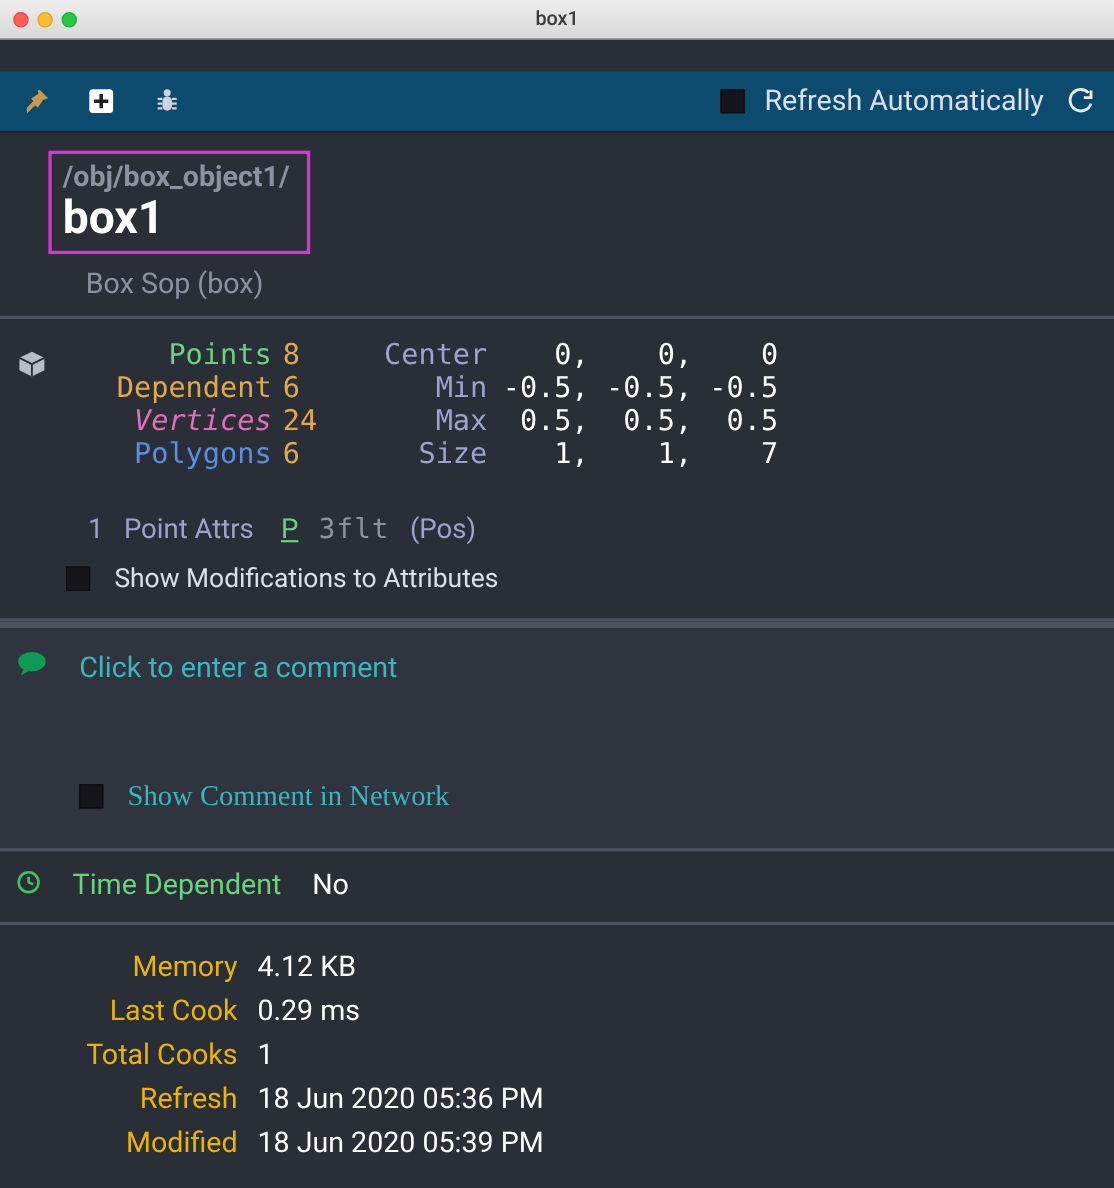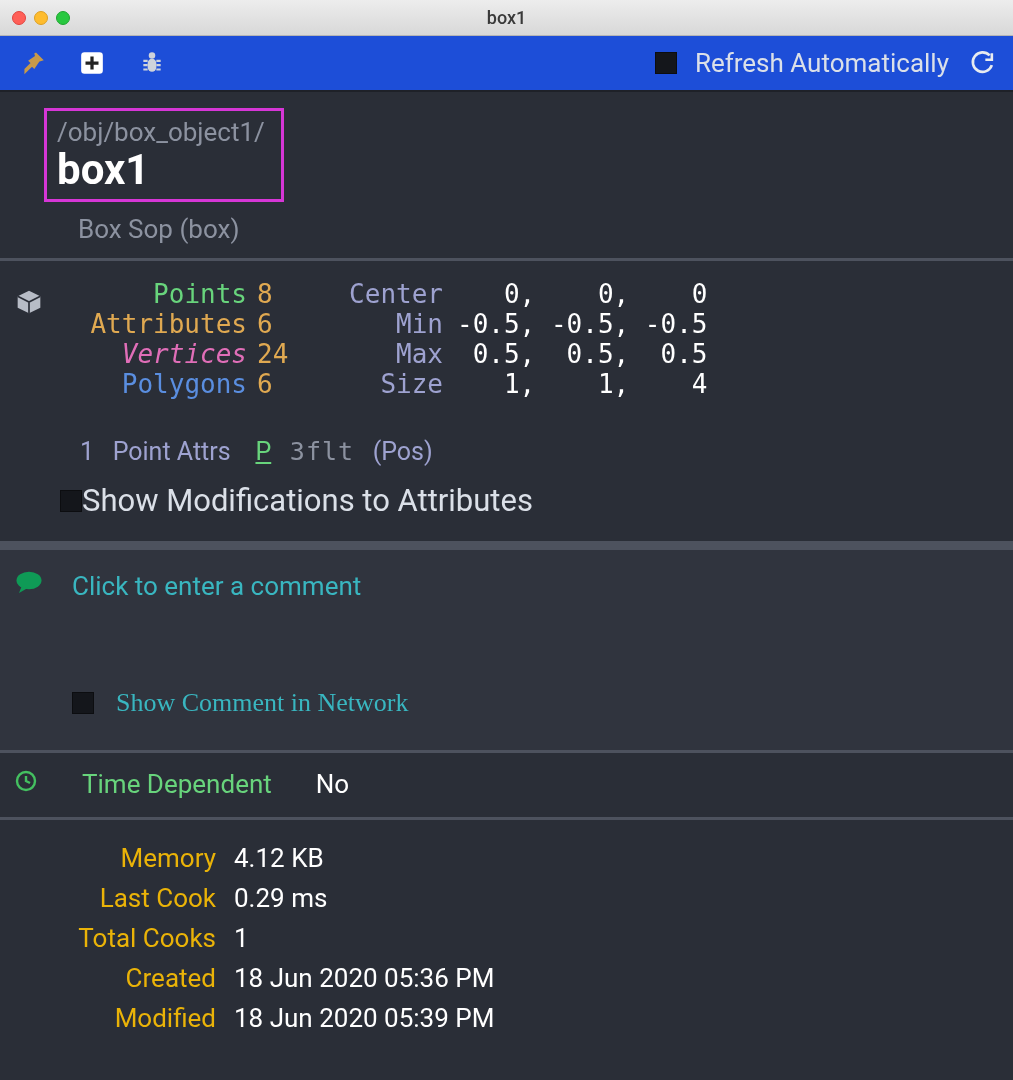--- a/index.html
+++ b/index.html
@@ -22,44 +22,45 @@
   .tl { width:14px; height:14px; border-radius:50%; }
   .tl.r{background:#ff5f57;border:1px solid #e04440;}
   .tl.y{background:#febc2e;border:1px solid #dda024;}
   .tl.g{background:#28c840;border:1px solid #1fa531;}
   .title-center{
     position:absolute; left:0; right:0; text-align:center;
     font-size:18px; color:#3a3a3a; font-weight:500;
     pointer-events:none;
   }
   .toolbar{
-    height:56px; background:#1d4ed8;
+    height:56px; background:#0c4a6e;
     display:flex; align-items:center; justify-content:space-between;
     padding:0 18px;
     border-bottom:2px solid #1e2128;
+    margin-top:29px;
   }
   .tbl{display:flex; gap:32px; align-items:center;}
   .tbr{display:flex; gap:18px; align-items:center;}
   .ticon{width:28px;height:28px;display:flex;align-items:center;justify-content:center;cursor:pointer;}
   .ticon svg{width:26px;height:26px;}
   .checkbox{
     width:22px;height:22px;background:#14161b;border:1px solid #0c0d10; display:inline-block;
     cursor:pointer; flex-shrink:0;
   }
   .refresh-label{color:#dbe0e8;font-size:26px;}
   .header{
     padding:16px 44px 14px 44px;
     border-bottom:3px solid #4d525e;
   }
   .path-box{
     border:3px solid #d636d6;
     display:inline-block;
     padding:6px 16px 6px 10px;
   }
-  .path{color:#8c92a0;font-size:26px;}
+  .path{color:#8c92a0;font-size:26px;font-weight:bold;}
   .node-name{font-size:42px;font-weight:700;color:#fff;line-height:1.1;}
   .node-type{color:#8c92a0;font-size:26px;margin-top:12px;margin-left:34px;}
   .section{
     border-bottom:3px solid #4d525e;
     position:relative;
   }
   .geo-section{
     display:flex; align-items:flex-start;
     padding:18px 0 18px 12px;
     border-bottom:none;
@@ -82,38 +83,38 @@
   .vec-label{text-align:right;color:#9ea2d0;padding-right:14px;}
   .vec-val{color:#ffffff;white-space:pre;letter-spacing:0px;}
   .attrs{
     padding:20px 0 0 80px;
     font-size:25px;
     color:#9ea2d0;
   }
   .attrs .P{color:#68d47c;text-decoration:underline;}
   .attrs .mono{font-family:"SFMono-Regular",Menlo,Consolas,monospace;letter-spacing:1px;color:#8c92a0;}
   .show-mod{
-    display:flex;align-items:center;
+    display:flex;align-items:center;gap:22px;
     padding:16px 0 22px 60px;
-    font-size:31px;color:#dbe0e8;
+    font-size:24px;color:#dbe0e8;
   }
   .comment-section{
     background:#30343e;
     padding:18px 14px 14px 14px;
   }
   .comment-row{display:flex;align-items:center;gap:28px;}
   .speech-icon svg{width:30px;height:30px;}
   .comment-text{color:#39b6c0;font-size:26px;cursor:text;}
   .show-comment-net{
     display:flex;align-items:center;gap:22px;
     padding:84px 0 18px 58px;
   }
   .show-comment-net span{color:#39b6c0;font-size:26px;font-family:Liberation Serif, serif;}
   .timedep{
-    display:flex;align-items:center;gap:44px;
+    display:flex;align-items:center;gap:28px;
     padding:16px 14px 18px 14px;
   }
   .clock-icon svg{width:24px;height:24px;}
   .td-label{color:#68d47c;font-size:26px;}
   .td-val{color:#fff;font-size:26px;}
   .info{
     padding:18px 0 0 0;
   }
   .info-row{
     display:grid;
@@ -188,34 +189,34 @@
           <path d="M4 8l8-4 8 4v8l-8 4-8-4z" fill="#b7bcc6"></path>
           <path d="M4 8l8 4 8-4M12 12v8" stroke="#2a2e37" stroke-width="1.2" fill="none"></path>
         </svg>
     </div>
     <div class="stats">
       <div class="stat-label c-green">Points</div>
       <div class="stat-val">8</div>
       <div class="vec-label">Center</div>
       <div class="vec-val">   0,    0,    0</div>
 
-      <div class="stat-label c-orange">Attributes</div>
+      <div class="stat-label c-orange">Dependent</div>
       <div class="stat-val">6</div>
       <div class="vec-label">Min</div>
       <div class="vec-val">-0.5, -0.5, -0.5</div>
 
       <div class="stat-label c-pink">Vertices</div>
       <div class="stat-val">24</div>
       <div class="vec-label">Max</div>
       <div class="vec-val"> 0.5,  0.5,  0.5</div>
 
       <div class="stat-label c-blue">Polygons</div>
       <div class="stat-val">6</div>
       <div class="vec-label">Size</div>
-      <div class="vec-val">   1,    1,    4</div>
+      <div class="vec-val">   1,    1,    7</div>
     </div>
   </div>
 
   <div class="attrs">
     <span>1</span>
     <span>&nbsp;</span>
     <span>Point Attrs</span>
     <span>&nbsp;&nbsp;</span>
     <span class="P">P</span>
     <span>&nbsp;</span>
@@ -266,20 +267,20 @@
   </div>
   <div class="info-row">
     <div class="info-label">Last Cook</div>
     <div class="info-val">0.29 ms</div>
   </div>
   <div class="info-row">
     <div class="info-label">Total Cooks</div>
     <div class="info-val">1</div>
   </div>
   <div class="info-row">
-    <div class="info-label">Created</div>
+    <div class="info-label">Refresh</div>
     <div class="info-val">18 Jun 2020 05:36 PM</div>
   </div>
   <div class="info-row">
     <div class="info-label">Modified</div>
     <div class="info-val">18 Jun 2020 05:39 PM</div>
   </div>
 </div>
 
 </body></html>

